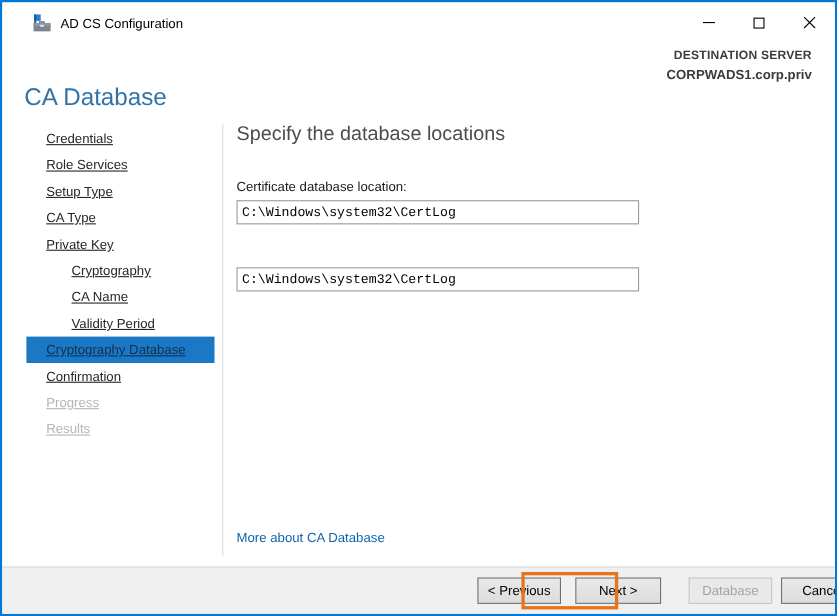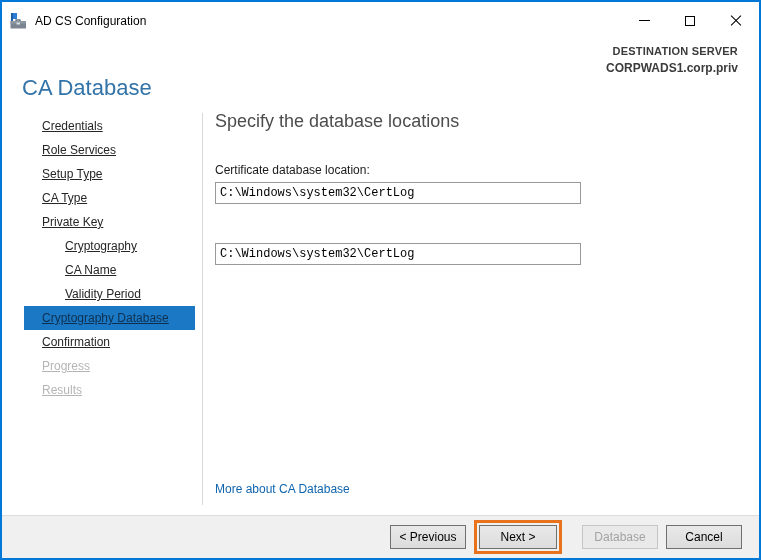--- a/index.html
+++ b/index.html
@@ -8,20 +8,21 @@
   .window {
     position:relative; width:761px; height:560px;
     border:2px solid #0078d7; background:#fff; overflow:hidden;
   }
 
   
   .titlebar {
     position:absolute; top:4px; left:0; right:0; height:30px;
     background:#fff; display:flex; align-items:center;
     border-bottom:1px solid #f2f2f2;
+    padding-left:20px;
   }
   .app-icon { margin-left:8px; width:17px; height:16px; flex:0 0 auto; }
   .title-text { margin-left:8px; font-size:12px; color:#000; }
   .win-controls { margin-left:auto; display:flex; height:100%; }
   .win-btn { width:46px; height:100%; display:flex; align-items:center; justify-content:center; cursor:default; }
   .glyph-min { width:11px; height:1px; background:#000; display:block; }
   .glyph-max { width:10px; height:10px; border:1px solid #000; display:block; }
   .glyph-close { position:relative; width:12px; height:12px; display:block; }
   .glyph-close::before, .glyph-close::after {
     content:""; position:absolute; left:-1px; top:5px; width:14px; height:1px; background:#000;
@@ -65,21 +66,21 @@
 
   
   .footer {
     position:absolute; left:0; right:0; bottom:0; height:43px;
     background:#f0f0f0; border-top:1px solid #dcdcdc;
   }
   .btn {
     position:absolute; top:9px; height:24px; width:76px;
     background:linear-gradient(#e9e9e9,#dcdcdc); border:1px solid #707070;
     font-family:"Liberation Sans",sans-serif; font-size:12px; color:#000;
-    text-align:center; cursor:default; border-radius:0;
+    text-align:center; cursor:default; border-radius:0;margin-left:44px;
   }
   .btn-previous { left:388px; }
   .btn-next { left:477px; width:78px; }
   .btn-configure { left:580px; background:#e9e9e9; border-color:#c6c6c6; color:#a3a3a3; }
   .btn-cancel { left:664px; }
   .annotation {
     position:absolute; left:472px; top:4px; width:88px; height:34px;
     border:3px solid #e8731c; pointer-events:none;
   }
 </style>

